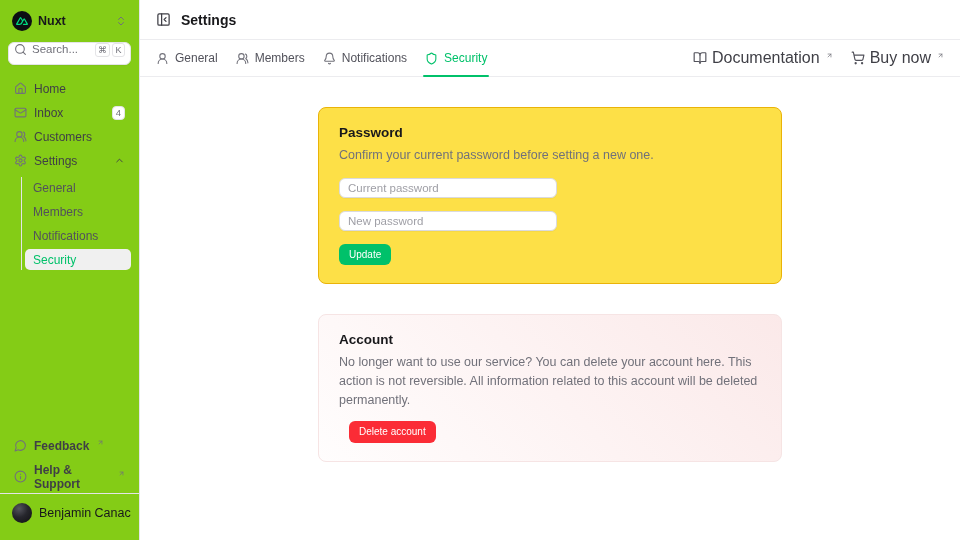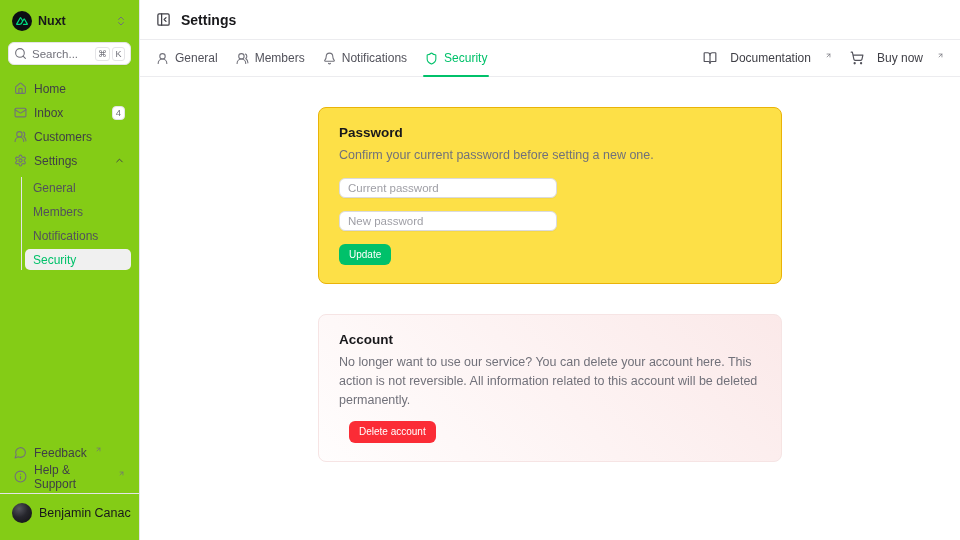--- a/index.html
+++ b/index.html
@@ -19,21 +19,21 @@
     display:flex; flex-direction:column; padding:8px 8px 8px 8px;
   }
   .sb-team { display:flex; align-items:center; gap:6px; height:26px; padding:0 4px; margin-bottom:8px; border-radius:6px; cursor:pointer; }
   .sb-team .name { font-size:12.5px; font-weight:700; color:#18181b; }
   .nuxt-avatar { width:20px; height:20px; border-radius:50%; background:#0c0e13; display:flex; align-items:center; justify-content:center; flex:none; }
   .nuxt-avatar svg { width:12px; height:12px; }
   .sel-icon { margin-left:auto; color:#71717a; width:12px; height:12px; }
 
   .sb-search {
     height:23px; background:#fff; border:1px solid #e4e4e7; border-radius:6px;
-    display:flex; align-items:center; gap:5px; padding:0 5px; margin-bottom:13px;
+    display:flex; align-items:flex-start; gap:5px; padding:0 5px; margin-bottom:13px;
     box-shadow:0 1px 1px rgba(0,0,0,.04); cursor:text;
   }
   .sb-search .ph { font-size:11.5px; color:#71717a; }
   .sb-search .ic { color:#71717a; }
   .kbds { margin-left:auto; display:flex; gap:2px; }
   .kbd {
     font-size:9px; line-height:12px; color:#71717a; background:#fff;
     border:1px solid #e4e4e7; border-radius:3px; min-width:13px; height:14px;
     text-align:center; padding:0 2px;
   }
@@ -48,21 +48,21 @@
     margin-left:auto; font-size:9.5px; color:#71717a; background:#fff;
     border:1px solid #e4e4e7; border-radius:4px; height:14px; line-height:12px; padding:0 3px;
   }
   .sb-sub { margin-left:13px; border-left:1px solid #e4e4e7; padding-left:3px; display:flex; flex-direction:column; gap:3px; margin-top:3px; }
   .sb-subitem {
     display:flex; align-items:center; height:21px; padding:0 8px;
     border-radius:5px; font-size:12px; color:#52525b; cursor:pointer;
   }
   .sb-subitem.active { background:#f0f0f0; color:var(--primary,#00c16a); font-weight:500; }
 
-  .sb-footer { margin-top:auto; display:flex; flex-direction:column; gap:3px; padding-bottom:6px; }
+  .sb-footer { margin-top:auto; display:flex; flex-direction:column; gap:10px; padding-bottom:6px;font-weight:bold; }
   .sb-user-wrap { border-top:1px solid #e4e4e7; margin:0 -8px; padding:7px 8px 7px 8px;text-align:right; }
   .sb-user { display:flex; align-items:center; gap:7px; padding:0 4px; height:24px; border-radius:6px; cursor:pointer; }
   .user-avatar { width:20px; height:20px; border-radius:50%; flex:none;
     background:radial-gradient(circle at 35% 28%, #55555e 0%, #26262c 45%, #0f0f12 100%); }
   .sb-user .name { font-size:12.5px; font-weight:500; color:#18181b; white-space:nowrap; }
 
   .ext { color:#71717a; width:7px; height:7px; margin-left:1px; transform:translateY(-3px); flex:none; }
 
   
   .main { flex:1; display:flex; flex-direction:column; background:#fff; min-width:0; }
@@ -71,21 +71,21 @@
   .mheader .title { font-size:14px; font-weight:700; color:#18181b; }
 
   .tabbar { height:37px; display:flex; align-items:center; padding:0 16px; border-bottom:1px solid #ececef; gap:18px; flex:none; }
   .tab { position:relative; height:100%; display:flex; align-items:center; gap:6px; font-size:12px; font-weight:500; color:#52525b; cursor:pointer; }
   .tab .ic { color:#71717a; }
   .tab.active { color:var(--primary,#00c16a); }
   .tab.active .ic { color:var(--primary,#00c16a); }
   .tab .underline { display:none; }
   .tab.active .underline { display:block; position:absolute; left:-2px; right:-2px; bottom:-1px; height:2px; border-radius:2px; background:var(--primary,#00c16a); }
   .tb-right { margin-left:auto; display:flex; align-items:center; gap:18px; }
-  .tb-link { display:flex; align-items:center; gap:13px; font-size:12px; font-weight:500; color:#3f3f46; cursor:pointer; }
+  .tb-link { display:flex; align-items:center; gap:5px; font-size:16px; font-weight:500; color:#3f3f46; cursor:pointer; }
   .tb-link .ic { color:#52525b; }
 
   .content { flex:1; overflow:hidden; }
   .card { width:464px; margin:30px auto 0; border-radius:8px; padding:16px 20px 18px; }
   .card.pw { background:#fde047; border:1px solid #eab308; }
   .card.acct {
     background:linear-gradient(225deg, #fbe9e9 0%, #fdf3f3 50%, #fffdfd 100%);
     border:1px solid #f6e4e4;
   }
   .card h3 { margin:0; font-size:13.5px; font-weight:700; color:#18181b; line-height:18px; }

